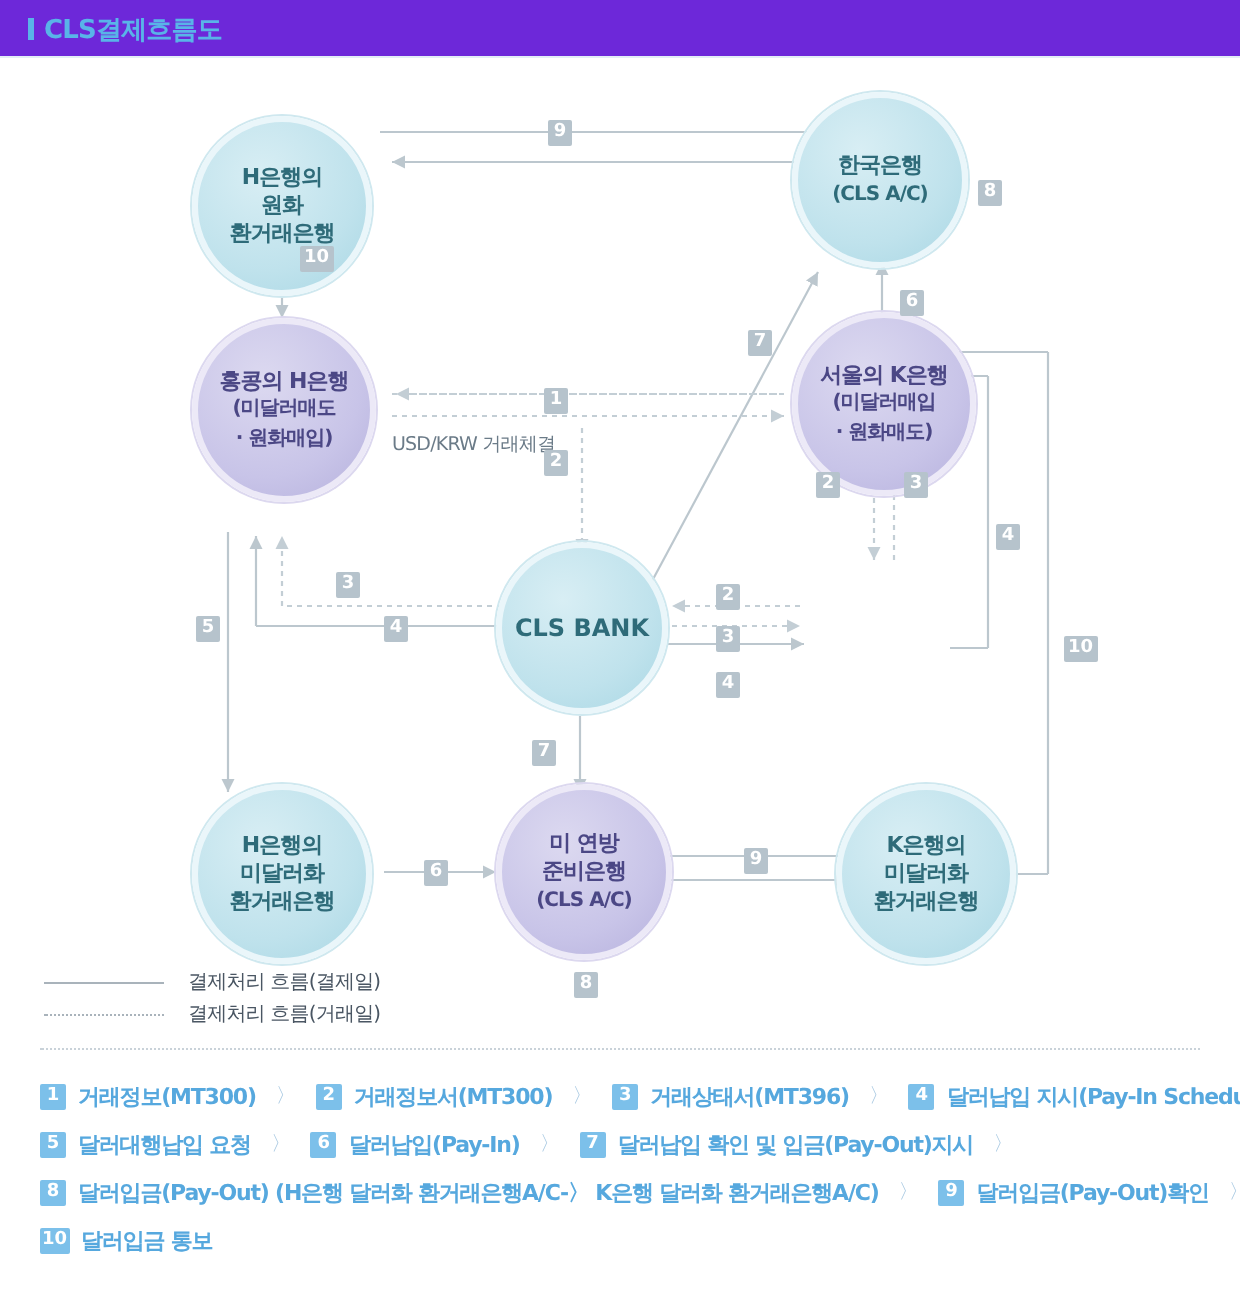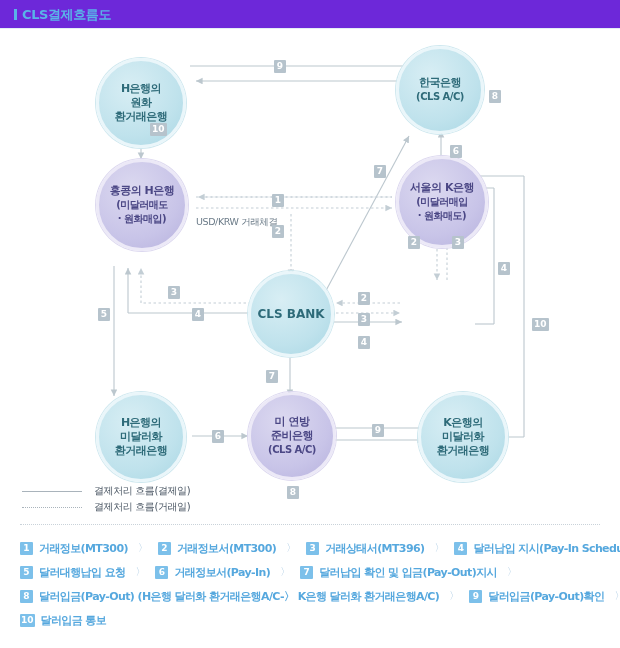--- a/index.html
+++ b/index.html
@@ -303,21 +303,21 @@
   </div>
 
   <div class="step-line">
     <span class="step-item">
       <span class="step-num">5</span>
       <span class="step-text">달러대행납입 요청</span>
     </span>
     <span class="step-arrow">〉</span>
     <span class="step-item">
       <span class="step-num">6</span>
-      <span class="step-text">거래정보서(Pay-In)</span>
+      <span class="step-text">달러납입(Pay-In)</span>
     </span>
     <span class="step-arrow">〉</span>
     <span class="step-item">
       <span class="step-num">7</span>
       <span class="step-text">달러납입 확인 및 입금(Pay-Out)지시</span>
     </span>
     <span class="step-arrow">〉</span>
   </div>
 
   <div class="step-line">

